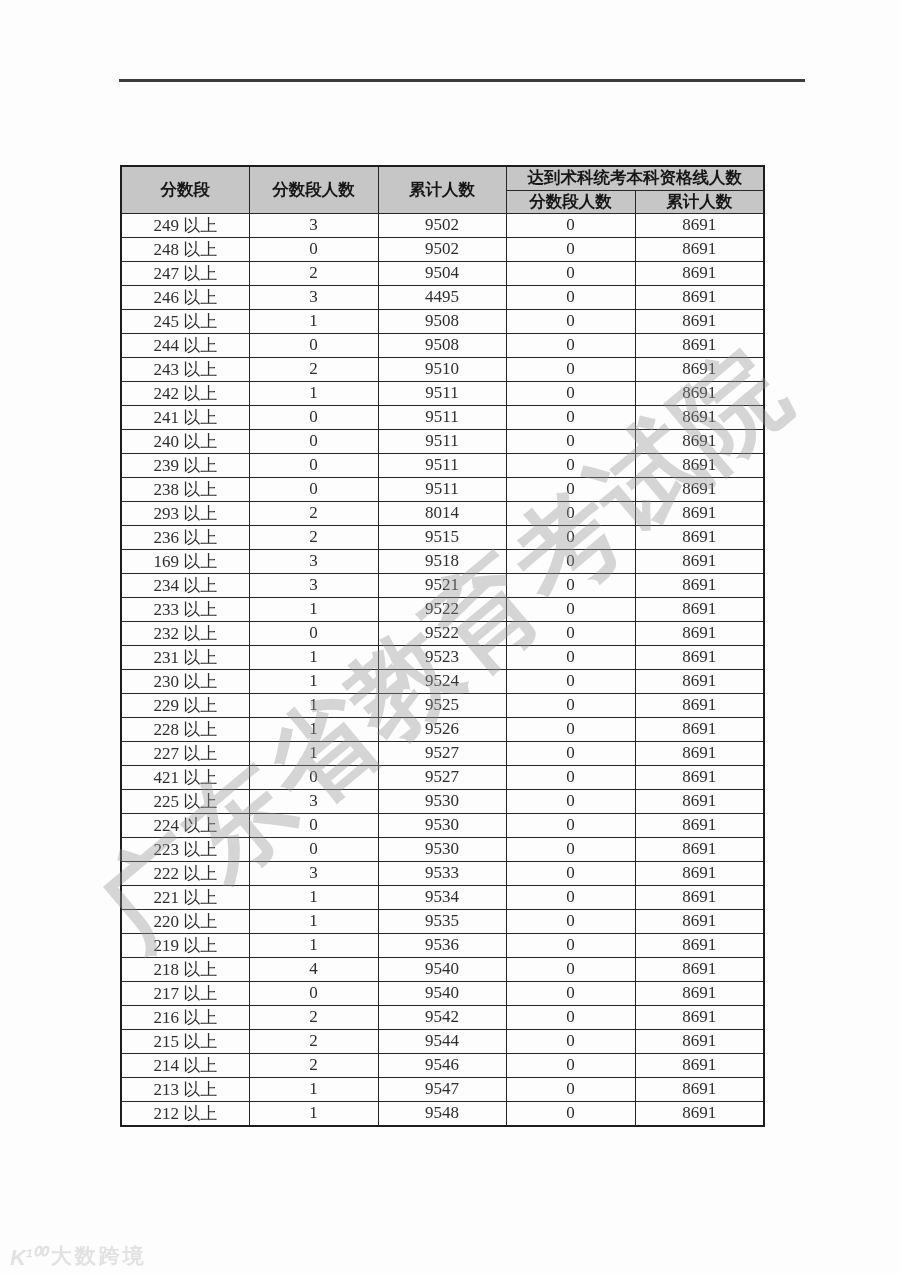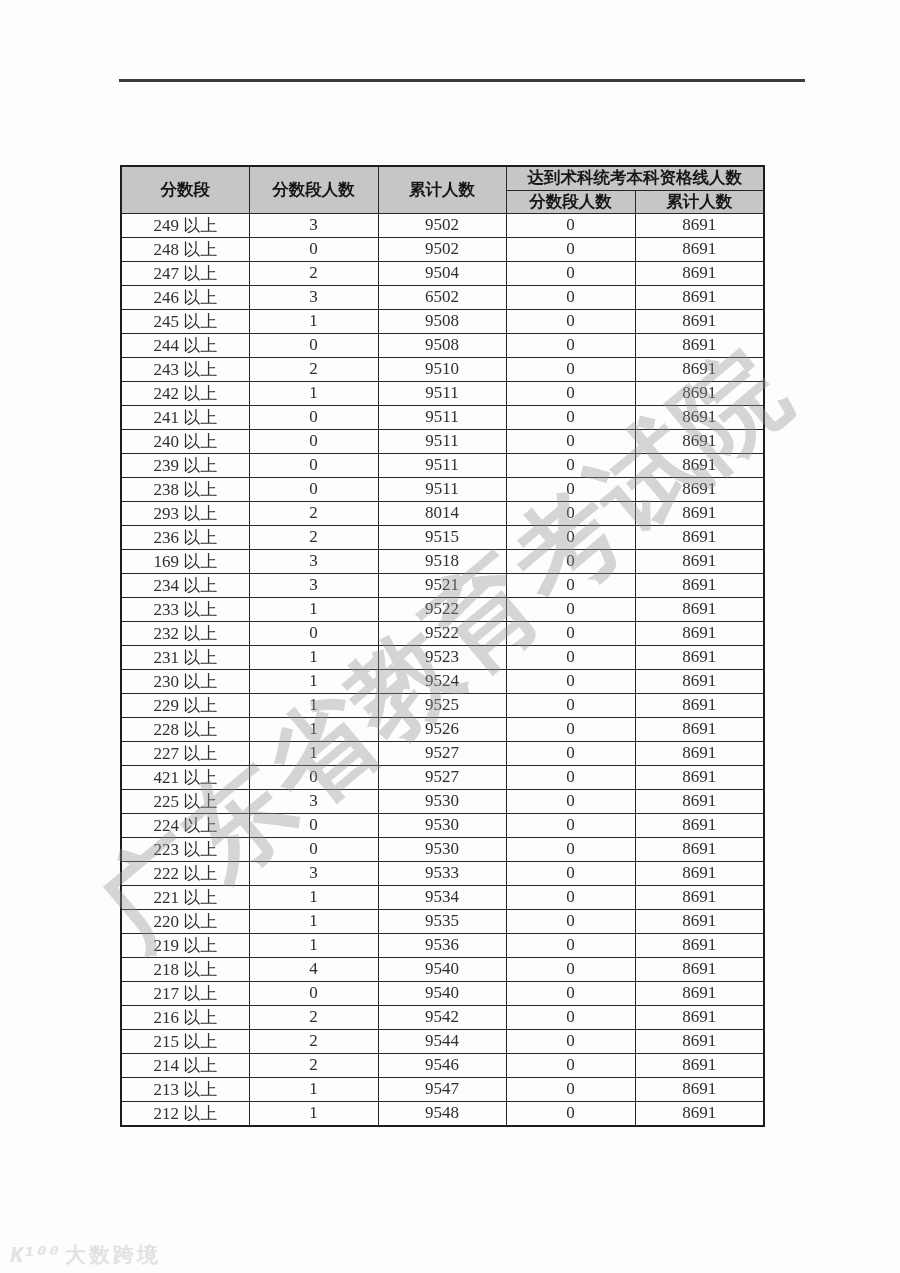--- a/index.html
+++ b/index.html
@@ -75,21 +75,21 @@
     align-items: center;
     gap: 6px;
     color: #e2e2e2;
     z-index: 6;
   }
   .brand-icon {
     font-size: 22px;
     font-weight: bold;
     font-style: italic;
     letter-spacing: -1px;
-    font-family: Liberation Mono, monospace;
+    font-family: Liberation Sans, sans-serif;
   }
   .brand-text {
     font-size: 21px;
     font-weight: bold;
     letter-spacing: 3px;
     font-family: "Liberation Sans", sans-serif;
   }
 </style>
 </head>
 <body>
@@ -138,21 +138,21 @@
     <td>247 以上</td>
     <td>2</td>
     <td>9504</td>
     <td>0</td>
     <td>8691</td>
   </tr>
 
   <tr>
     <td>246 以上</td>
     <td>3</td>
-    <td>6502</td>
+    <td>4495</td>
     <td>0</td>
     <td>8691</td>
   </tr>
 
   <tr>
     <td>245 以上</td>
     <td>1</td>
     <td>9508</td>
     <td>0</td>
     <td>8691</td>

